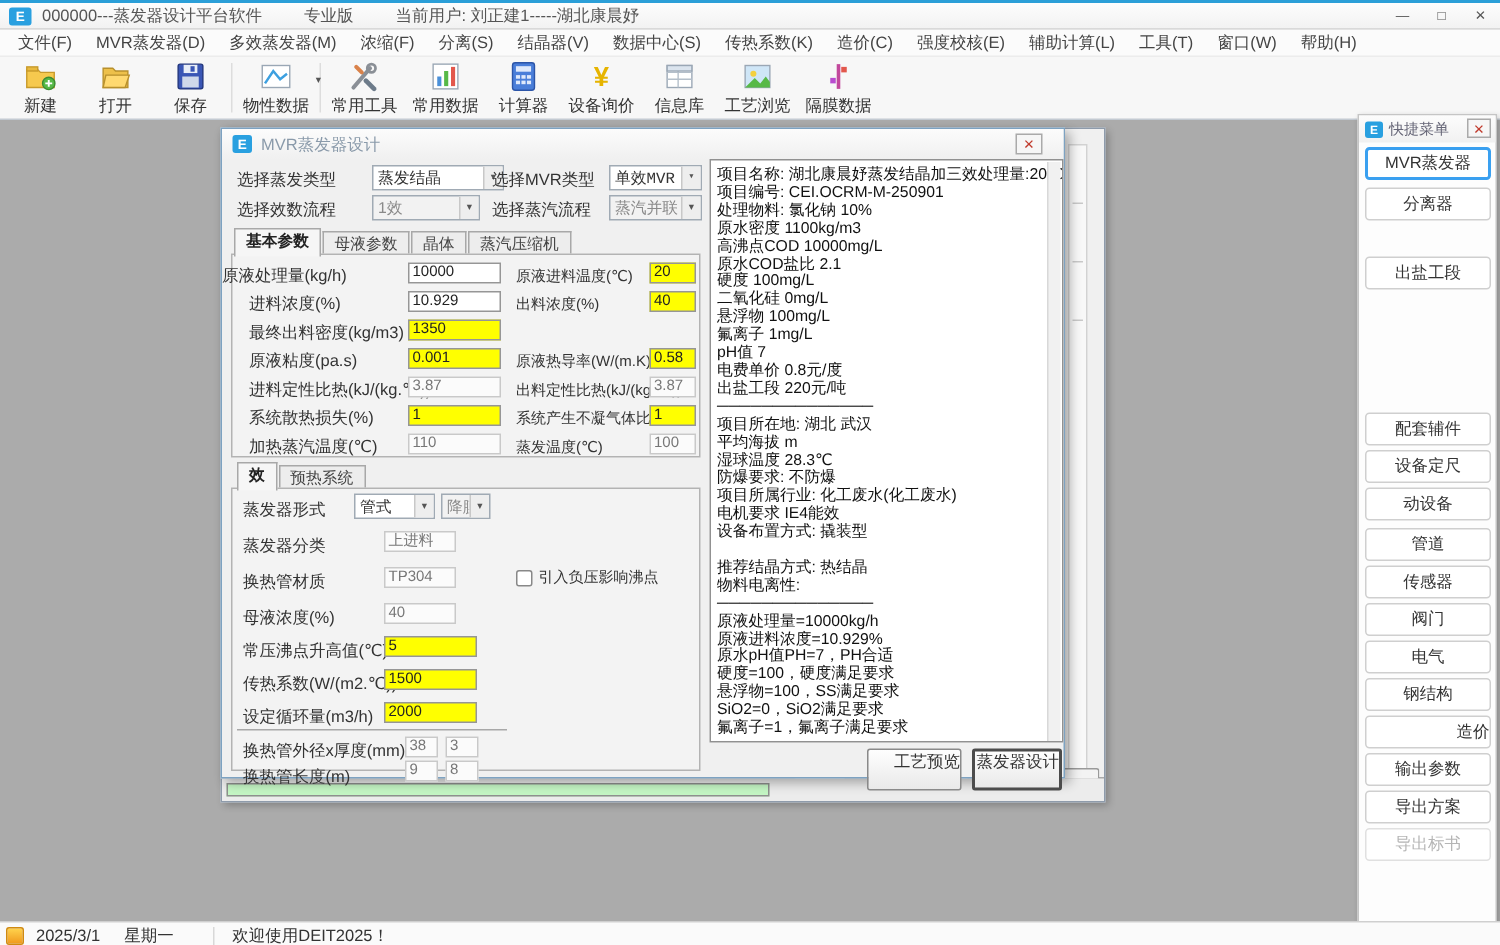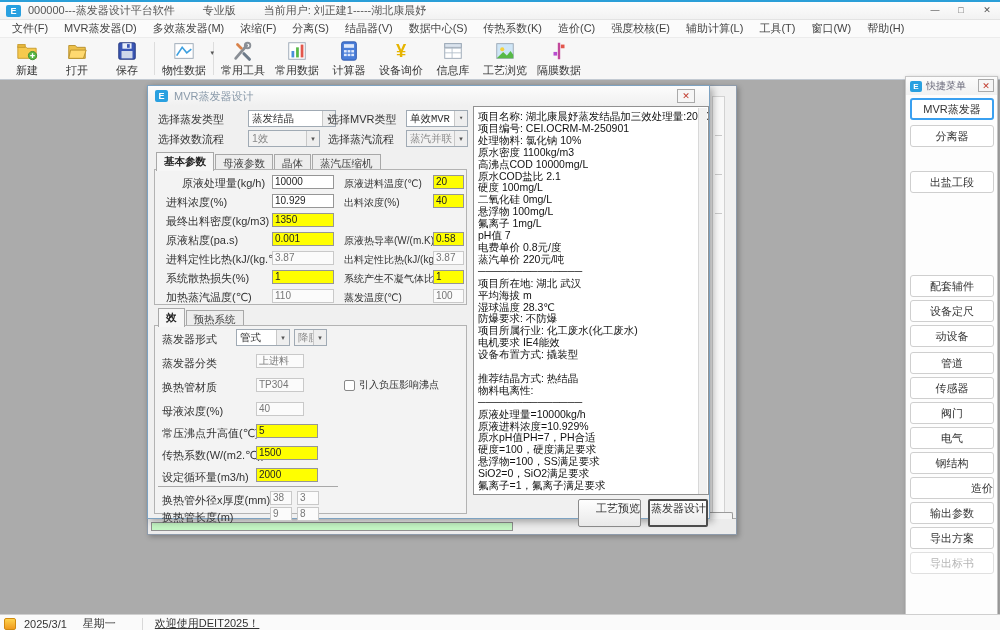--- a/index.html
+++ b/index.html
@@ -116,21 +116,21 @@
   .sb-btn.disabled { color:#b5b5b5; border-color:#e0e0e0; }
 
   
   .statusbar { position:absolute; left:0; top:612px; width:1000px; height:18px; background:#fafafa;
                border-top:1px solid #cfcfcf; display:flex; align-items:center; }
   .sb-icon { width:12px; height:12px; background:linear-gradient(#ffd34d,#f09a1e); border-radius:2px;
              border:1px solid #d08a10; margin:0 8px 0 4px; }
   .status-date { color:#333; margin-right:16px; }
   .status-week { color:#333; margin-right:14px; }
   .status-vsep { width:1px; height:12px; background:#d8d8d8; margin:0 12px; }
-  .status-msg { color:#333;text-decoration:underline; }
+  .status-msg { color:#333; }
 </style>
 </head>
 <body>
 
 <div class="screen">
 
   <div class="titlebar">
     <div class="applogo">E</div>
     <span class="app-title">000000---蒸发器设计平台软件</span>
     <span class="app-edition">专业版</span>
@@ -328,21 +328,21 @@
 
     <div class="tabstrip" style="left:8px; top:66px;" id="main-tabs">
         <span class="tab active">基本参数</span>
         <span class="tab">母液参数</span>
         <span class="tab">晶体</span>
         <span class="tab">蒸汽压缩机</span>
       </div>
 
     <div class="groupbox" style="left:6px; top:83px; width:313px; height:136px;"></div>
     <div id="form-rows">
-        <span class="dlg-label" style="left: 34px; top: 90px;">原液处理量(kg/h)</span>
+        <span class="dlg-label" style="left: 0; top: 90px;">原液处理量(kg/h)</span>
         <div class="field white" style="left: 124px; top: 89px; width: 62px;">10000</div>
         <span class="dlg-label small-label" style="left: 196px; top: 91px;">原液进料温度(℃)</span>
         <div class="field yellow" style="left: 285px; top: 89px; width: 31px;">20</div>
         <span class="dlg-label" style="left: 18px; top: 109px;">进料浓度(%)</span>
         <div class="field white" style="left: 124px; top: 108px; width: 62px;">10.929</div>
         <span class="dlg-label small-label" style="left: 196px; top: 110px;">出料浓度(%)</span>
         <div class="field yellow" style="left: 285px; top: 108px; width: 31px;">40</div>
         <span class="dlg-label" style="left: 18px; top: 128px;">最终出料密度(kg/m3)</span>
         <div class="field yellow" style="left: 124px; top: 127px; width: 62px;">1350</div>
         <span class="dlg-label" style="left: 18px; top: 147px;">原液粘度(pa.s)</span>
@@ -419,21 +419,21 @@
         <div class="line">处理物料: 氯化钠 10%</div>
         <div class="line">原水密度 1100kg/m3</div>
         <div class="line">高沸点COD 10000mg/L</div>
         <div class="line">原水COD盐比 2.1</div>
         <div class="line">硬度 100mg/L</div>
         <div class="line">二氧化硅 0mg/L</div>
         <div class="line">悬浮物 100mg/L</div>
         <div class="line">氟离子 1mg/L</div>
         <div class="line">pH值 7</div>
         <div class="line">电费单价 0.8元/度</div>
-        <div class="line">蒸汽单价 220元/吨</div>
+        <div class="line">出盐工段 220元/吨</div>
         <div class="line">──────────────</div>
         <div class="line">项目所在地: 湖北 武汉</div>
         <div class="line">平均海拔 m</div>
         <div class="line">湿球温度 28.3℃</div>
         <div class="line">防爆要求: 不防爆</div>
         <div class="line">项目所属行业: 化工废水(化工废水)</div>
         <div class="line">电机要求 IE4能效</div>
         <div class="line">设备布置方式: 撬装型</div>
         <div class="line">&nbsp;</div>
         <div class="line">推荐结晶方式: 热结晶</div>

